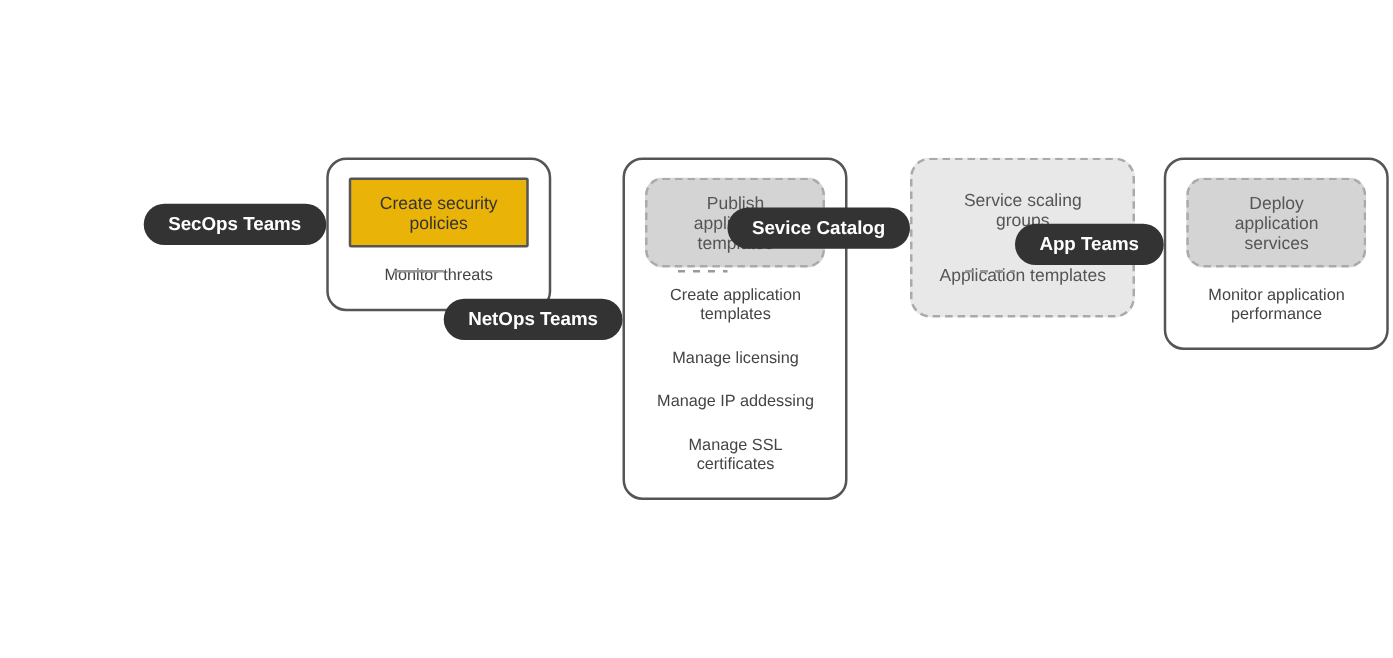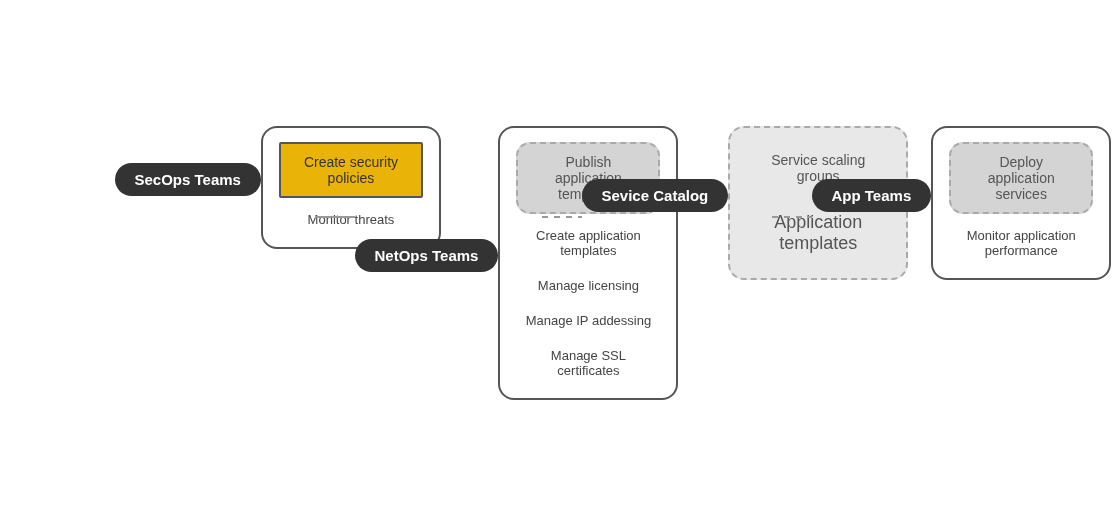--- a/index.html
+++ b/index.html
@@ -169,21 +169,21 @@
   <div class="connector">
     <div class="connector-line-dashed"></div>
   </div>
 
   <div class="column col-service">
     <div class="section-header">
       <div class="header-badge">Sevice Catalog</div>
     </div>
     <div class="outer-box-dashed">
       <div class="plain-item" style="color:#555; font-size:14px; text-align:center; padding:10px 4px;">Service scaling groups</div>
-      <div class="plain-item" style="color:#555; font-size:18px; text-align:center; padding:10px 4px;">Application templates</div>
+      <div class="plain-item" style="color:#555; font-size:14px; text-align:center; padding:10px 4px;">Application templates</div>
     </div>
   </div>
 
   <div class="connector">
     <div class="connector-line-dashed"></div>
   </div>
 
   <div class="column col-appteams">
     <div class="section-header">
       <div class="header-badge">App Teams</div>

